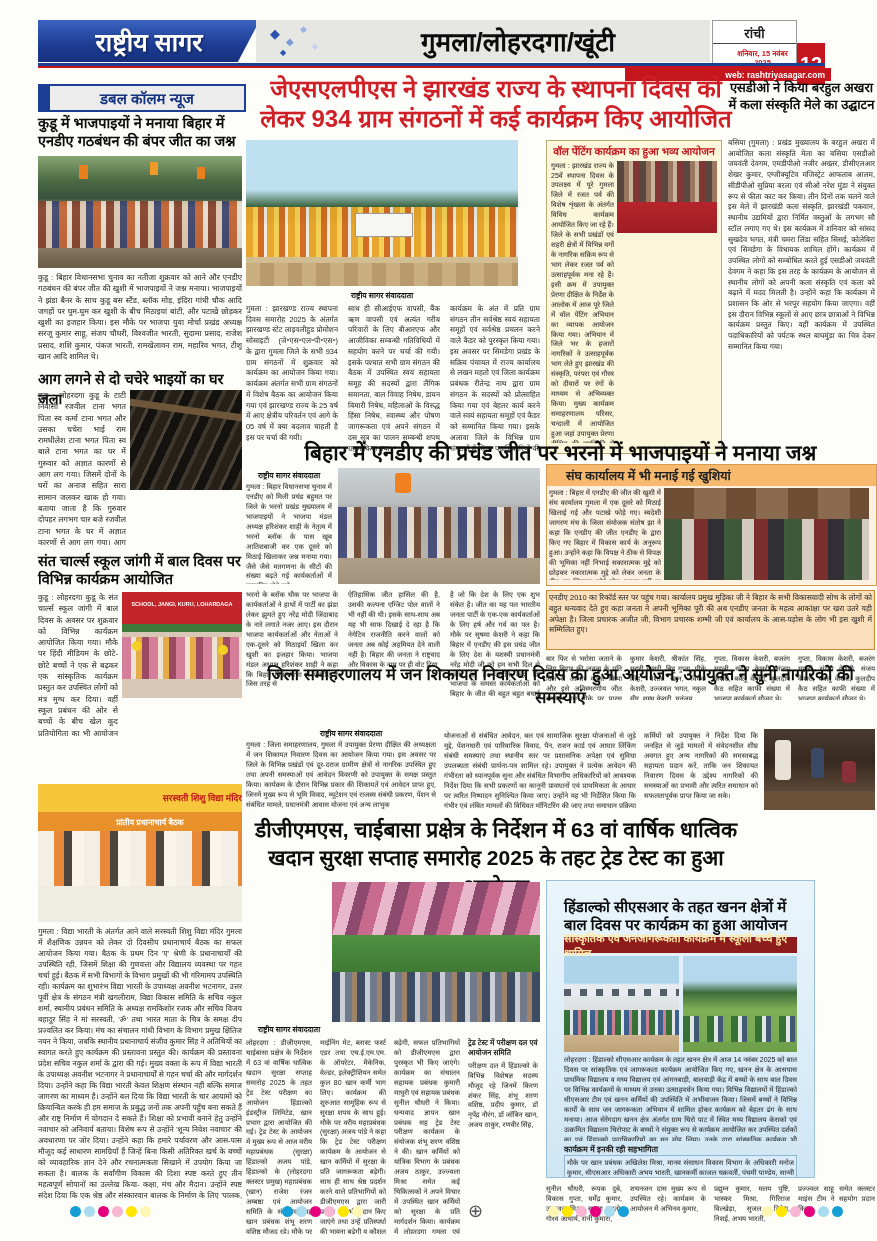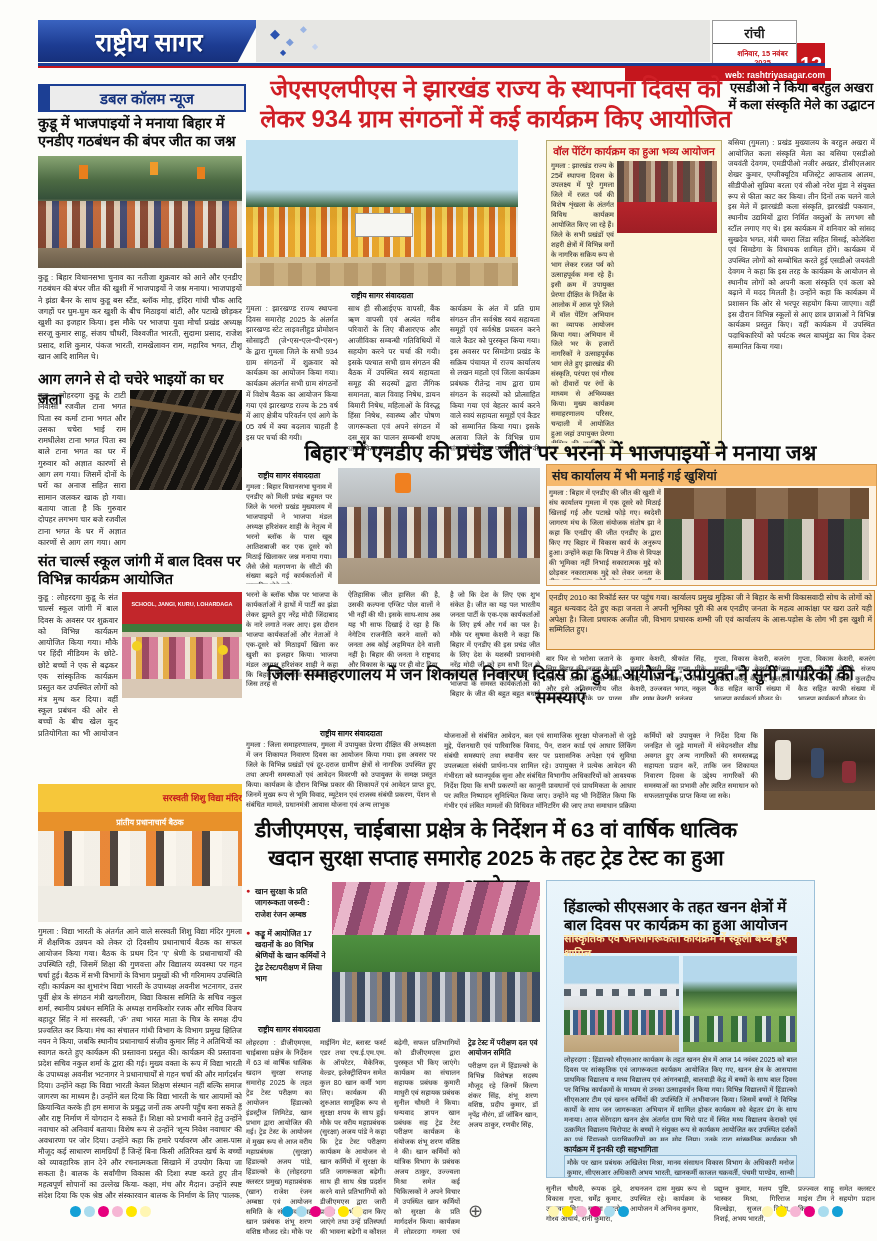--- a/index.html
+++ b/index.html
@@ -22,21 +22,21 @@
   .webstrip{background:#c5161d;color:#fff;font-size:8.5px;font-weight:bold;display:flex;align-items:center;justify-content:flex-end;padding-right:6px;}
   .rule-b{background:#1c3f94;}
   .rule-r{background:#c5161d;}
   
   .secbox{border:2px solid #1c3f94;background:#ececec;display:flex;align-items:center;}
   .secbox .tab{width:10px;align-self:stretch;background:#1c3f94;}
   .secbox span{flex:1;text-align:center;font-weight:bold;font-size:15px;color:#15337e;}
   .red-head{color:#d01f26;font-weight:bold;text-align:center;}
   .blk-head{color:#0d0d0d;font-weight:bold;text-align:center;}
   .box-cream{background:#fcf6da;border:1px solid #b5a96e;}
-  .sangh-head{background:#f6b96d;font-weight:bold;font-size:12.5px;text-align:left;padding:2px 5px;color:#222;}
+  .sangh-head{background:#f6b96d;font-weight:bold;font-size:12.5px;text-align:left;padding:2px 19px;color:#222;}
   .hibox{background:linear-gradient(180deg,#eaf5fb 0%,#cfe6f4 100%);border:1px solid #9cc0d8;}
   .hibanner{background:#8e1c1c;color:#ffe9a8;font-weight:bold;font-size:11px;display:flex;align-items:center;justify-content:center;}
   .hipanel{background:#d9ecf8;border:1px solid #8fb7d2;}
   .bullet-item{font-size:7.8px;font-weight:bold;line-height:1.45;color:#222;margin-bottom:8px;position:relative;padding-left:9px;}
   .bullet-item::before{content:"●";position:absolute;left:0;top:0;color:#c5161d;font-size:7px;}
   .dots{display:flex;gap:3px;}
   .dot{width:11px;height:11px;border-radius:50%;}
   .cross{font-size:18px;color:#555;}
   .phcap{position:absolute;color:#fff;font-weight:bold;text-align:center;overflow:hidden;white-space:nowrap;}
 </style>
@@ -47,20 +47,21 @@
 
   <div class="abs mast-blue" style="left:38px;top:20px;width:222px;height:42px;">
     <span>राष्ट्रीय सागर</span>
   </div>
   <div class="abs strip" style="left:256px;top:20px;width:454px;height:42px;">
     <span class="diamond" style="left:14px;top:6px;color:#2a52b0;">◆</span>
     <span class="diamond" style="left:30px;top:16px;color:#7b9bd8;font-size:10px;">◆</span>
     <span class="diamond" style="left:44px;top:4px;color:#9cb6e4;font-size:9px;">◆</span>
     <span class="diamond" style="left:24px;top:28px;color:#2a52b0;font-size:8px;">◆</span>
     <span class="diamond" style="left:56px;top:22px;color:#c3d2ee;font-size:8px;">◆</span>
+    <div class="abs" style="left:70px;top:3px;width:384px;height:36px;display:flex;align-items:center;justify-content:center;font-weight:bold;font-size:26px;color:#0c0c0c;">गुमला/लोहरदगा/खूंटी</div>
   </div>
   <div class="abs citybox" style="left:712px;top:20px;width:83px;height:42px;">
     <div style="font-weight:bold;font-size:13px;border-bottom:1px solid #444;padding:3px 0 1px 0;">रांची</div>
     <div style="font-size:7.5px;color:#c5161d;font-weight:bold;padding-top:4px;margin-left:16px;">शनिवार, 15 नवंबर 2025</div>
   </div>
   <div class="abs pagebox" style="left:797px;top:20px;width:28px;height:42px;">12</div>
   <div class="abs rule-b" style="left:38px;top:63px;width:787px;height:3px;"></div>
   <div class="abs rule-r" style="left:38px;top:66px;width:787px;height:2px;"></div>
   <div class="abs webstrip" style="left:625px;top:68px;width:200px;height:13px;">web: rashtriyasagar.com</div>
 
@@ -167,24 +168,20 @@
   <div class="abs bt2 jt" style="left:444px;top:731px;width:192px;height:79px;">योजनाओं से संबंधित आवेदन, बल एवं सामाजिक सुरक्षा योजनाओं से जुड़े मुद्दे, पेंशनधारी एवं पारिवारिक विवाद, पैन, राशन कार्ड एवं आधार लिंकिंग संबंधी समस्याएं तथा स्थानीय स्तर पर प्रशासनिक अपेक्षा एवं सुविधा उपलब्धता संबंधी प्रार्थना-पत्र शामिल रहे। उपायुक्त ने प्रत्येक आवेदन की गंभीरता को ध्यानपूर्वक सुना और संबंधित विभागीय अधिकारियों को आवश्यक निर्देश दिया कि सभी प्रकरणों का कानूनी प्रावधानों एवं प्राथमिकता के आधार पर त्वरित निष्पादन सुनिश्चित किया जाए। उन्होंने यह भी निर्देशित किया कि गंभीर एवं लंबित मामलों की विधिवत मॉनिटरिंग की जाए तथा समाधान प्रक्रिया में पारदर्शिता और संवेदनशीलता बरती जाए। कार्यक्रम में अनिवार्य जिला स्तरीय अधिकारियों एवं</div>
   <div class="abs bt2 jt" style="left:644px;top:731px;width:114px;height:79px;">कर्मियों को उपायुक्त ने निर्देश दिया कि जनहित से जुड़े मामलों में संवेदनशील शीघ्र अवगत हुए अन्य नागरिकों की समस्तबद्ध सहायता प्रदान करें, ताकि जन शिकायत निवारण दिवस के उद्देश्य नागरिकों की समस्याओं का प्रभावी और त्वरित समाधान को सफलतापूर्वक प्राप्त किया जा सके।</div>
   <div class="photo" style="left:764px;top:729px;width:111px;height:81px;background:linear-gradient(180deg,#4a3b30 0%,#37291f 40%,#5a4636 75%,#3a2c20 100%);">
     <div class="abs" style="left:10%;top:14%;width:16px;height:40px;background:#e8e2d6;border-radius:4px;"></div>
     <div class="abs" style="left:42%;top:24%;width:13px;height:30px;background:#3a4a66;border-radius:4px;"></div>
     <div class="abs" style="left:70%;top:40%;width:14px;height:22px;background:#8a3038;border-radius:4px;"></div>
     <div class="band" style="top:76%;height:24%;background:#6a5138;"></div>
   </div>
 
   <div class="abs blk-head" style="left:246px;top:816px;width:500px;height:58px;font-size:21px;line-height:1.35;">डीजीएमएस, चाईबासा प्रक्षेत्र के निर्देशन में 63 वां वार्षिक धात्विक खदान सुरक्षा सप्ताह समारोह 2025 के तहट ट्रेड टेस्ट का हुआ आयोजन</div>
-  <div class="abs" style="left:246px;top:886px;width:80px;height:132px;overflow:hidden;">
-    <div class="bullet-item">खान सुरक्षा के प्रति जागरूकता जरूरी : राजेश रंजन अम्बष्ठ</div>
-    <div class="bullet-item">कड्रू में आयोजित 17 खदानों के 80 विभिन्न श्रेणियों के खान कर्मियों ने ट्रेड टेस्ट/परीक्षण में लिया भाग</div>
-  </div>
   <div class="photo" style="left:332px;top:882px;width:208px;height:140px;background:#eee;">
     <div class="band" style="top:0;height:38%;background:repeating-linear-gradient(105deg,#c76a8e 0 14px,#e9b7cb 14px 26px,#8e4a6e 26px 38px);"></div>
     <div class="band" style="top:38%;height:26%;background:linear-gradient(180deg,#4f9140,#3f7a34);"></div>
     <div class="band" style="top:64%;height:36%;background:repeating-linear-gradient(90deg,rgba(51,67,90,.95) 0 8px,rgba(201,205,212,.95) 8px 13px,rgba(106,116,134,.95) 13px 20px,rgba(150,120,90,.9) 20px 25px);"></div>
   </div>
   <div class="abs byline" style="left:246px;top:1024px;width:86px;">राष्ट्रीय सागर संवाददाता</div>
   <div class="abs bt2 jt" style="left:246px;top:1038px;width:66px;height:196px;">लोहरदगा : डीजीएमएस, चाईबासा प्रक्षेत्र के निर्देशन में 63 वां वार्षिक धात्विक खदान सुरक्षा सप्ताह समारोह 2025 के तहत ट्रेड टेस्ट परीक्षण का आयोजन हिंडाल्को इंडस्ट्रीज लिमिटेड, खान प्रभाग द्वारा आयोजित की गई। ट्रेड टेस्ट के आयोजन में मुख्य रूप से आज वरीय महाप्रबंधक (सुरक्षा) हिंडाल्को अजय पांडे, हिंडाल्को के (लोहरदगा क्लस्टर प्रमुख) महाप्रबंधक (खान) राजेश रंजन अम्बष्ठा एवं आयोजन समिति के संयोजक सह खान प्रबंधक शंभू शरण वशिष्ठ मौजूद रहे। मौके पर ट्रेड टेस्ट परीक्षक दल के साथ-साथ आयोजन समिति के सदस्य उपस्थित रहे। कार्यक्रम में बॉक्साइट एवं पत्थर खदान समेत कुल 17 खदान के विभिन्न ट्रेड के खान कर्मी ट्रेड टेस्ट परीक्षण में शामिल हुए। जिसमें ए र ए, ए 2 बी और A4 ग्रुप के तहत</div>
   <div class="abs bt2 jt" style="left:320px;top:1038px;width:66px;height:196px;">माईनिंग मेट, ब्लास्ट फर्स्ट एडर तथा एच.ई.एम.एम. के ऑपरेटर, मैकेनिक, वेल्डर, इलेक्ट्रीशियन समेत कुल 80 खान कर्मी भाग लिए। कार्यक्रम की शुरुआत सामूहिक रूप से सुरक्षा शपथ के साथ हुई। मौके पर वरीय महाप्रबंधक (सुरक्षा) अजय पांडे ने कहा कि ट्रेड टेस्ट परीक्षण कार्यक्रम के आयोजन से खान कर्मियों में सुरक्षा के प्रति जागरूकता बढ़ेगी। साथ ही साथ श्रेष्ठ प्रदर्शन करने वाले प्रतिभागियों को डीजीएमएस द्वारा जारी प्रमाण पत्र भी प्रदान किए जाएंगे तथा उन्हें प्रतिस्पर्धा की भावना बढ़ेगी व कौशल का विकास भी हो सकेगा, अतः सभी उत्साह के साथ शामिल हों। हिंडाल्को के लोहरदगा क्लस्टर प्रमुख सह महाप्रबंधक (खान) राजेश रंजन अम्बष्ठा ने सभी ट्रेड टेस्ट परीक्षण में शामिल होने वाले प्रतिभागियों को शुभकामनाएं दी। उन्होंने कहा इस परीक्षण से कि खान सुरक्षा के प्रति खान कर्मियों में जागरूकता</div>
   <div class="abs bt2 jt" style="left:394px;top:1038px;width:66px;height:196px;">बढ़ेगी, सफल प्रतिभागियों को डीजीएमएस द्वारा पुरस्कृत भी किए जाएंगे। कार्यक्रम का संचालन सहायक प्रबंधक कुमारी माधुरी एवं सहायक प्रबंधक सुनील चौधरी ने किया। धन्यवाद ज्ञापन खान प्रबंधक सह ट्रेड टेस्ट परीक्षण कार्यक्रम के संयोजक शंभू शरण वशिष्ठ ने की। खान कर्मियों को यांत्रिक विभाग के प्रबंधक अजय ठाकुर, उज्ज्वला मिश्रा समेत कई चिकित्सकों ने अपने विचार में उपस्थित खान कर्मियों को सुरक्षा के प्रति मार्गदर्शन किया। कार्यक्रम में लोहरदगा गुमला एवं लातेहार के बॉक्साइट एवं पत्थर खदान के 80 प्रतिनिधियों ने भाग लिया।</div>
   <div class="abs" style="left:468px;top:1038px;width:70px;height:196px;overflow:hidden;">

